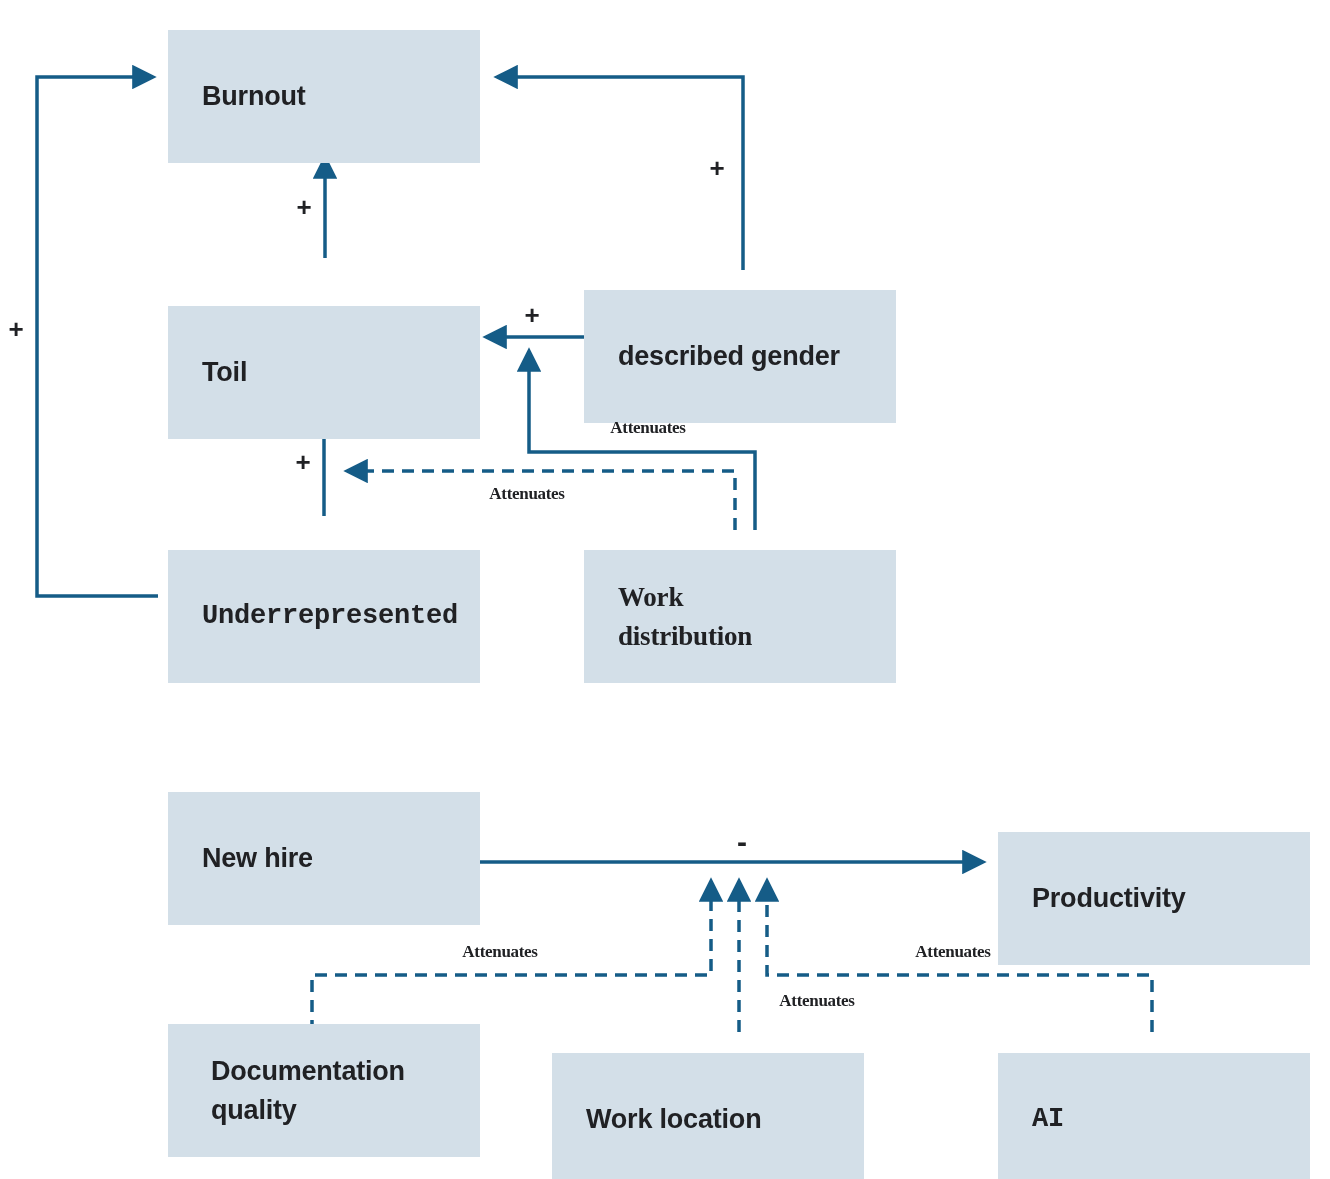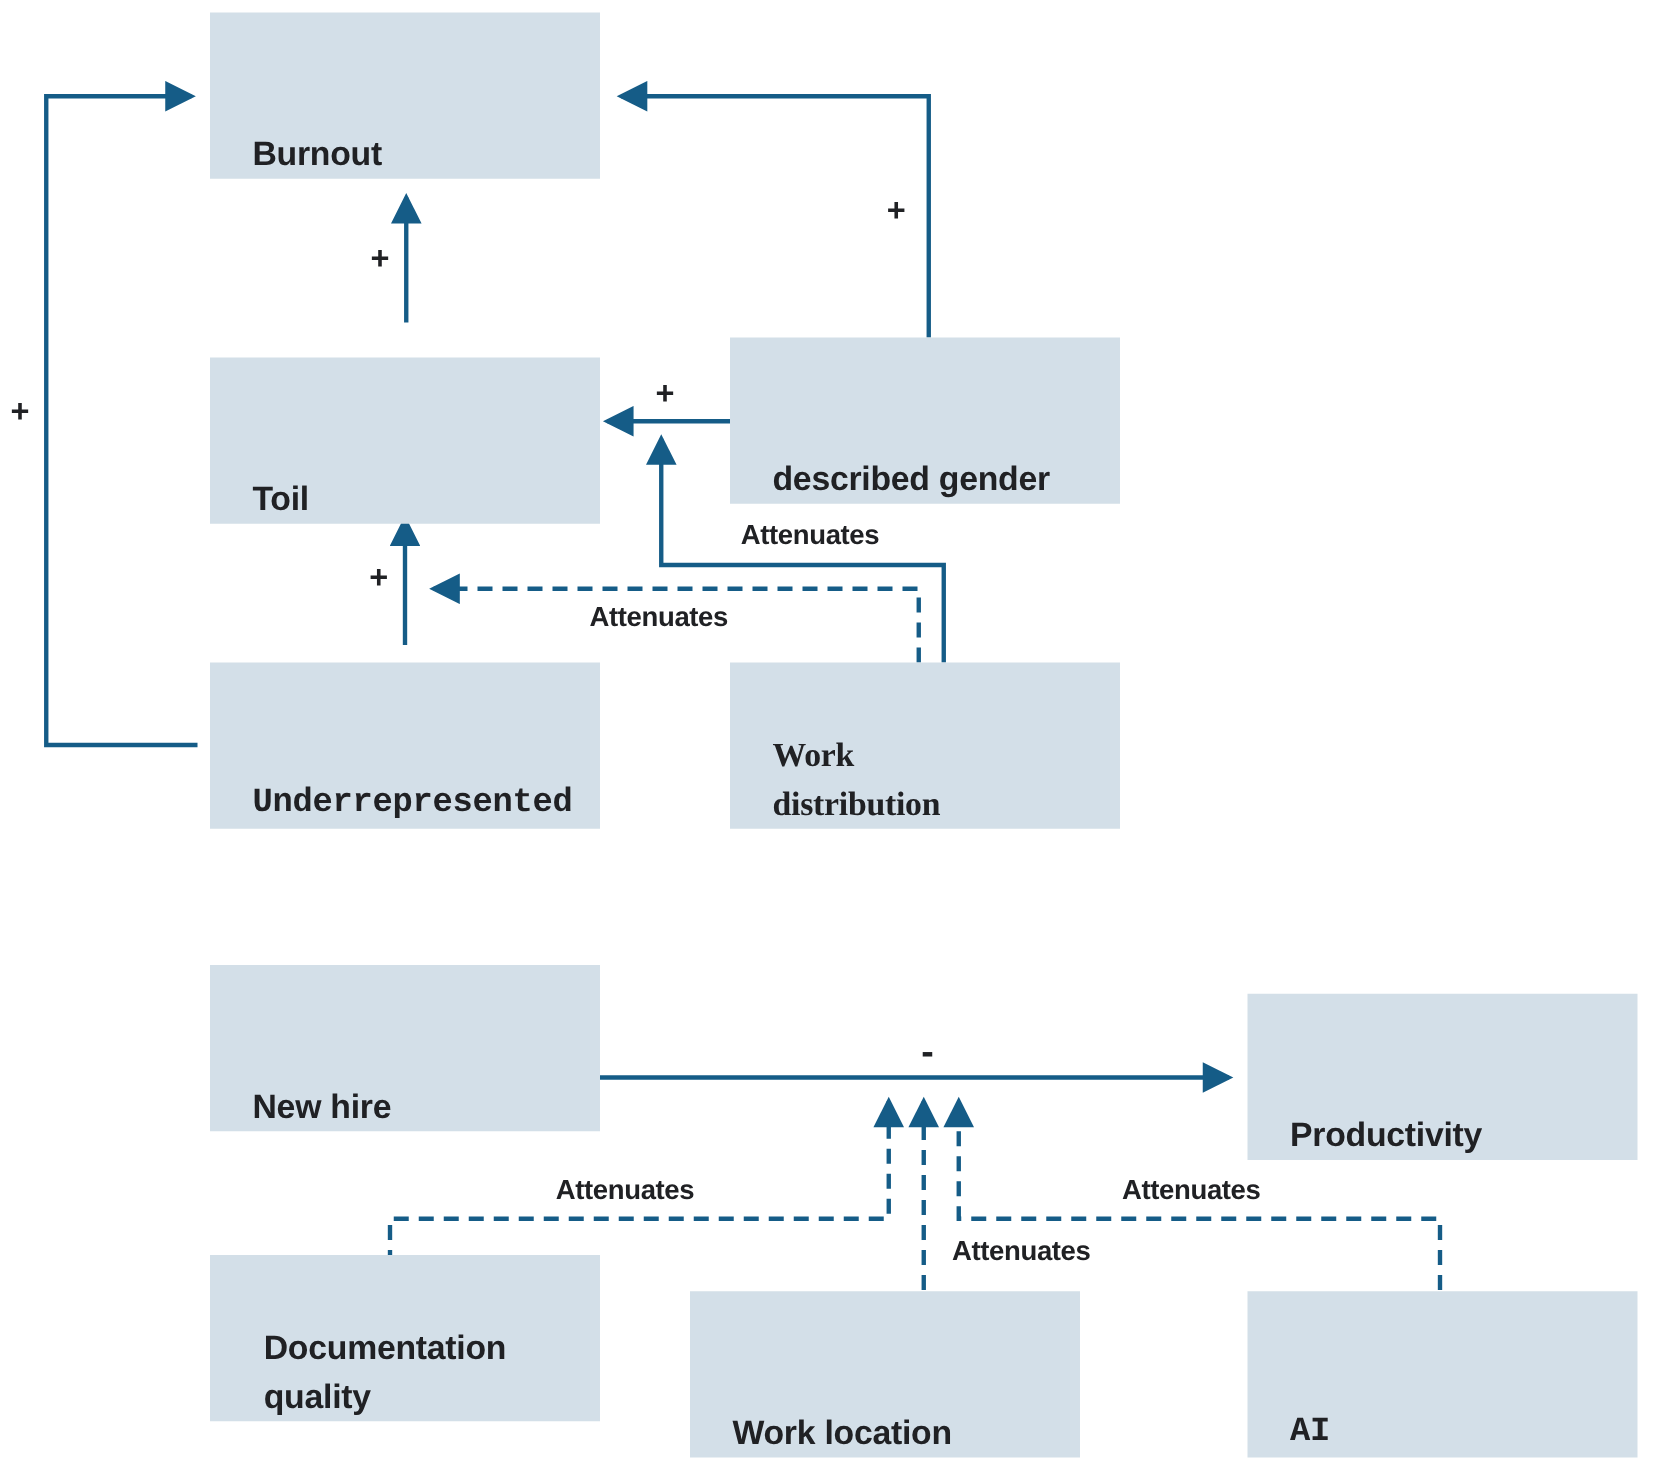--- a/index.html
+++ b/index.html
@@ -10,31 +10,31 @@
     position:relative;width:1330px;height:1179px;background:var(--bg);
     overflow:hidden;font-family:"Liberation Sans","DejaVu Sans",sans-serif;
   }
   .wires{position:absolute;left:0;top:0;}
   .wire{fill:none;stroke:var(--arrow);stroke-width:3.5;}
   .wire.dashed{stroke-dasharray:12 8;}
   .ah{fill:var(--arrow);}
   .node{
     position:absolute;width:312px;height:133px;background:var(--box);
     box-sizing:border-box;padding-left:34px;display:flex;flex-direction:column;
-    justify-content:flex-end;color:var(--text);font-size:27px;font-weight:600;
-    line-height:39px;letter-spacing:-0.2px;
+    justify-content:center;color:var(--text);font-size:27px;font-weight:600;
+    line-height:39px;letter-spacing:-0.2px;margin-top:20px;
   }
   .node span{display:block;white-space:nowrap;}
   .lbl{
     position:absolute;transform:translate(-50%,-50%);color:var(--text);
     font-weight:700;white-space:nowrap;
   }
   .lbl.sign{font-size:26px;}
   .lbl.minus{font-size:30px;}
-  .lbl.att{font-size:22px;letter-spacing:-0.3px;}
+  .lbl.att{font-size:17px;letter-spacing:-0.3px;font-family:Liberation Serif, serif;}
 </style>
 </head>
 <body>
 
 <div class="canvas">
 
   <svg class="wires" width="1330" height="1179" viewBox="0 0 1330 1179" xmlns="http://www.w3.org/2000/svg">
     <defs>
       <marker id="ah" viewBox="0 0 10 10" refX="8.5" refY="5" markerWidth="7.5" markerHeight="7" orient="auto">
         <path class="ah" d="M0 0 L10 5 L0 10 Z"></path>
@@ -65,21 +65,21 @@
   <div class="node" style="left:168px;top:530px;font-family:Liberation Mono, monospace;">
     <span>Underrepresented</span>
   </div>
   <div class="node" style="left:584px;top:530px;font-family:Liberation Serif, serif;">
     <span>Work</span>
     <span>distribution</span>
   </div>
   <div class="node" style="left:168px;top:772px;">
     <span>New hire</span>
   </div>
-  <div class="node" style="left:998px;top:795px;">
+  <div class="node" style="left:998px;top:812px;">
     <span>Productivity</span>
   </div>
   <div class="node" style="left:168px;top:1004px;padding-left:43px;">
     <span>Documentation</span>
     <span>quality</span>
   </div>
   <div class="node" style="left:552px;top:1033px;">
     <span>Work location</span>
   </div>
   <div class="node" style="left:998px;top:1033px;font-family:Liberation Mono, monospace;">

